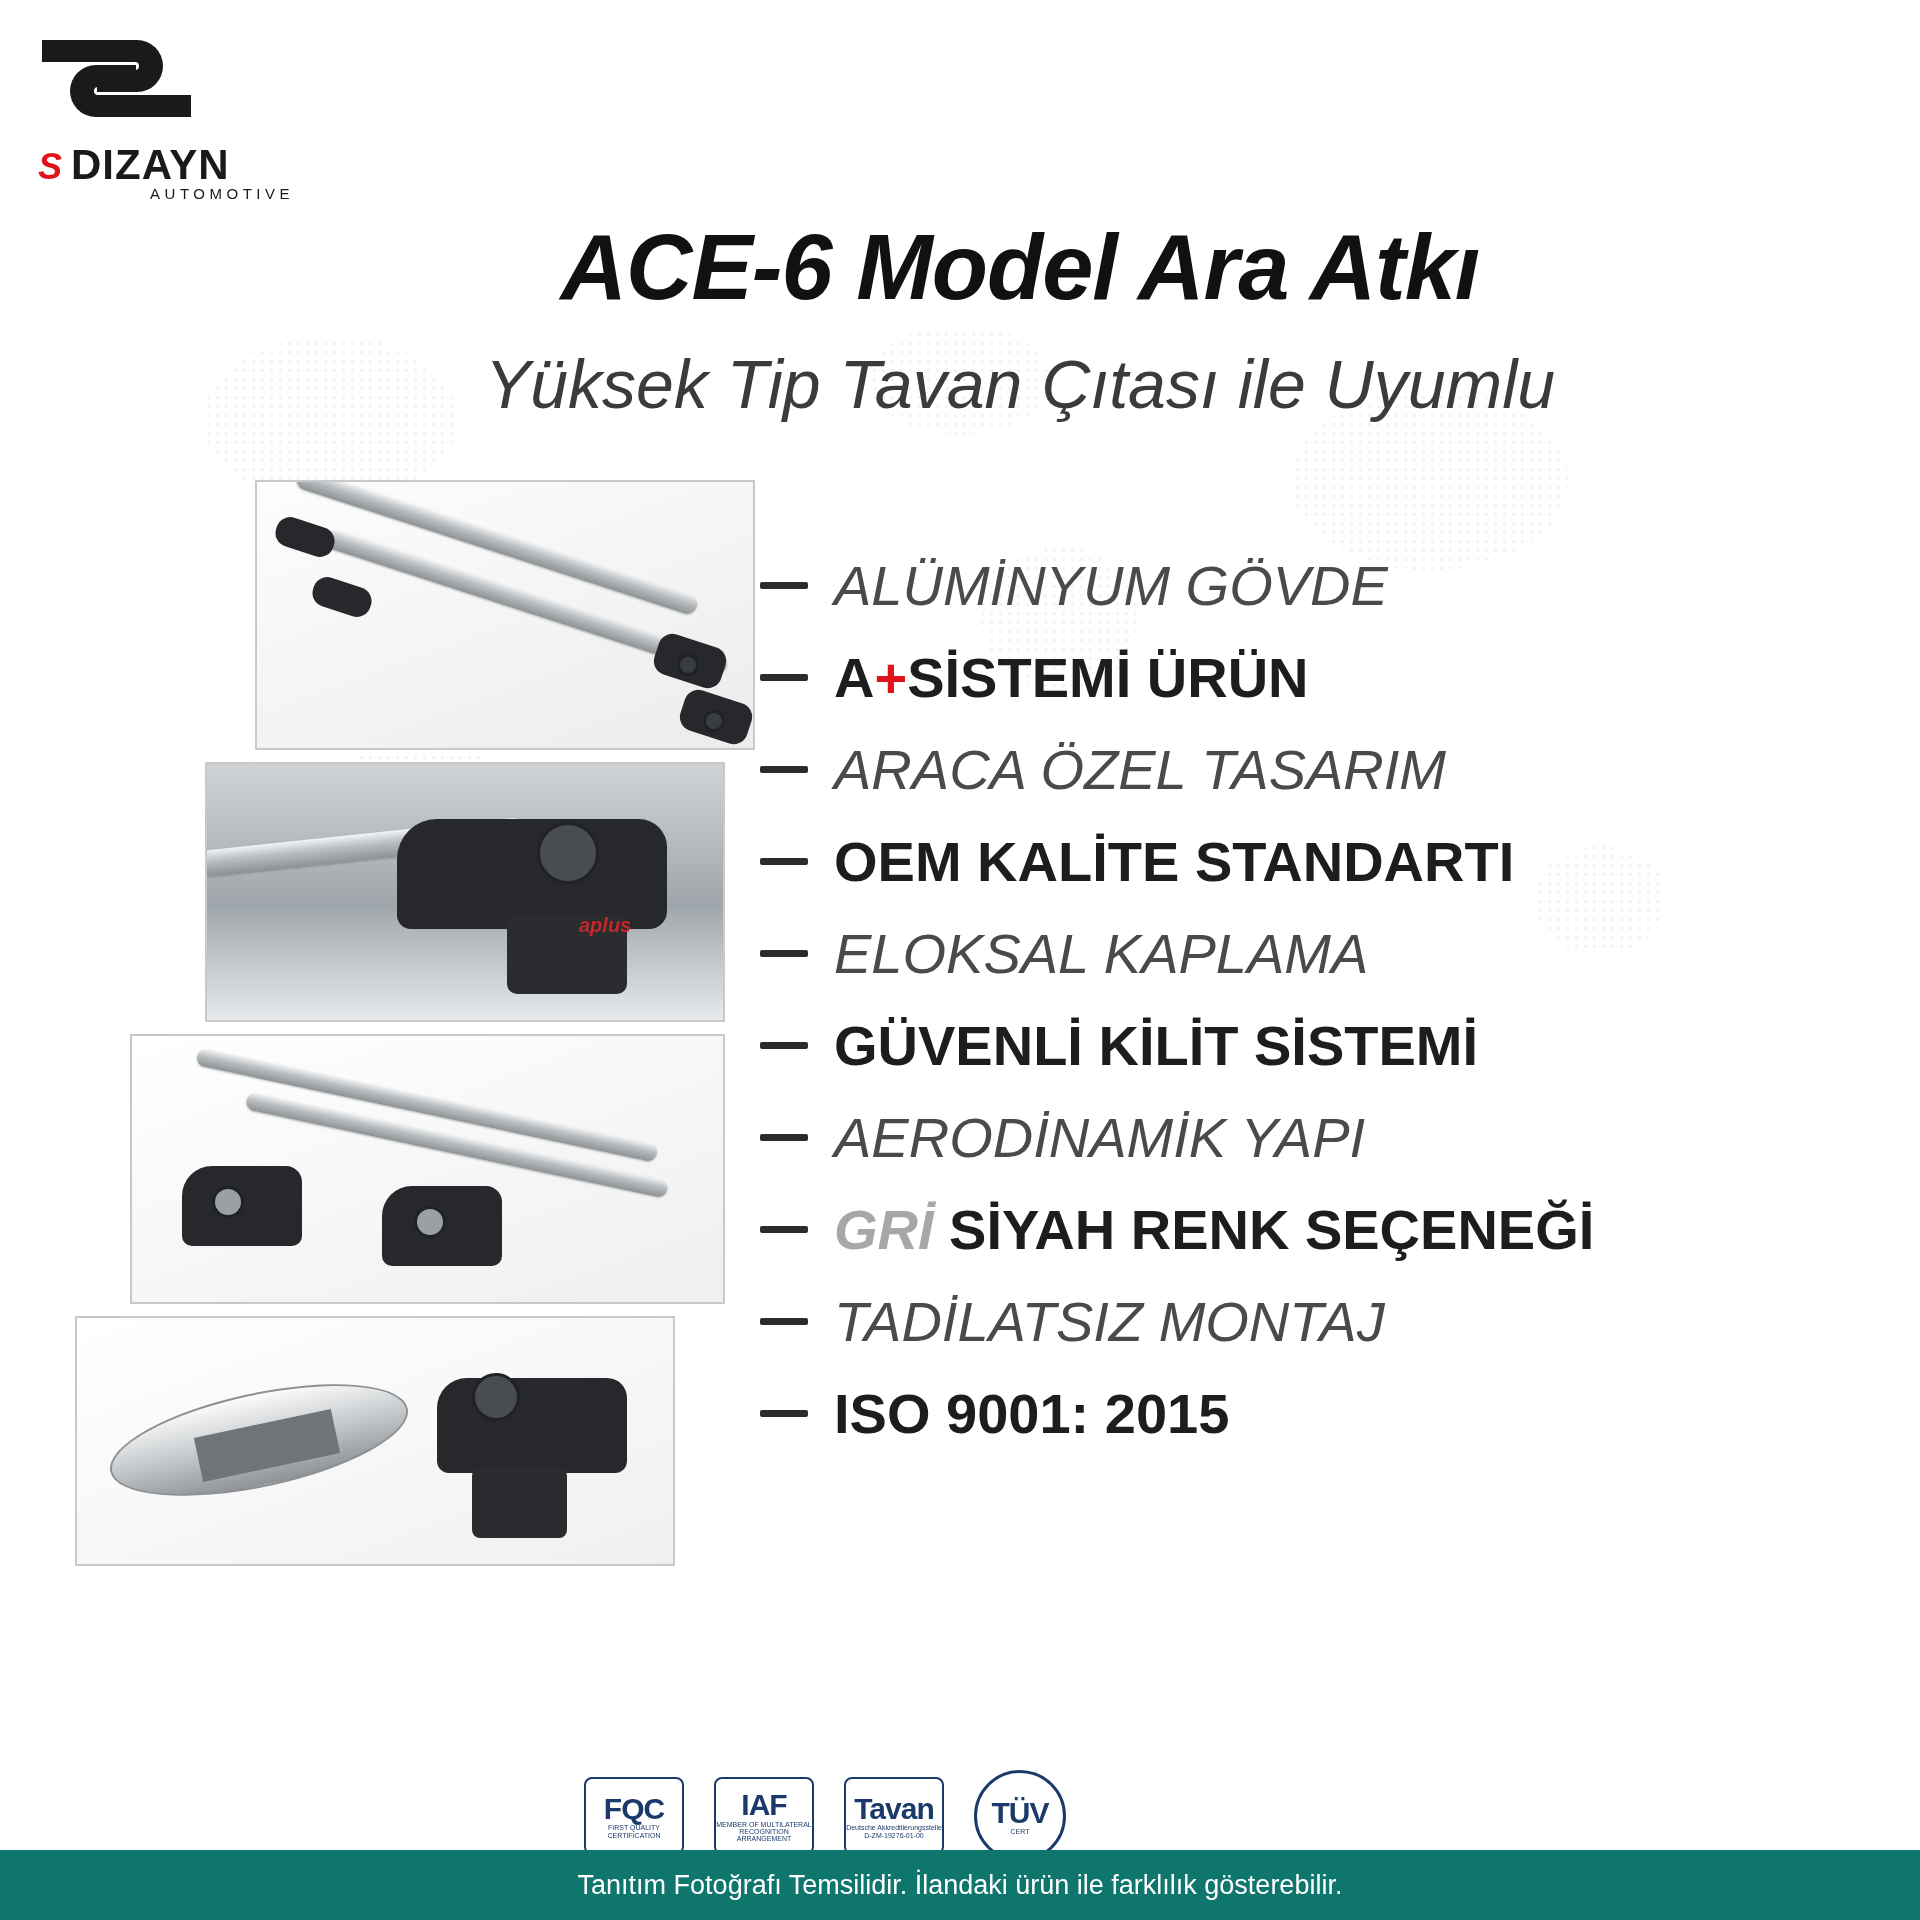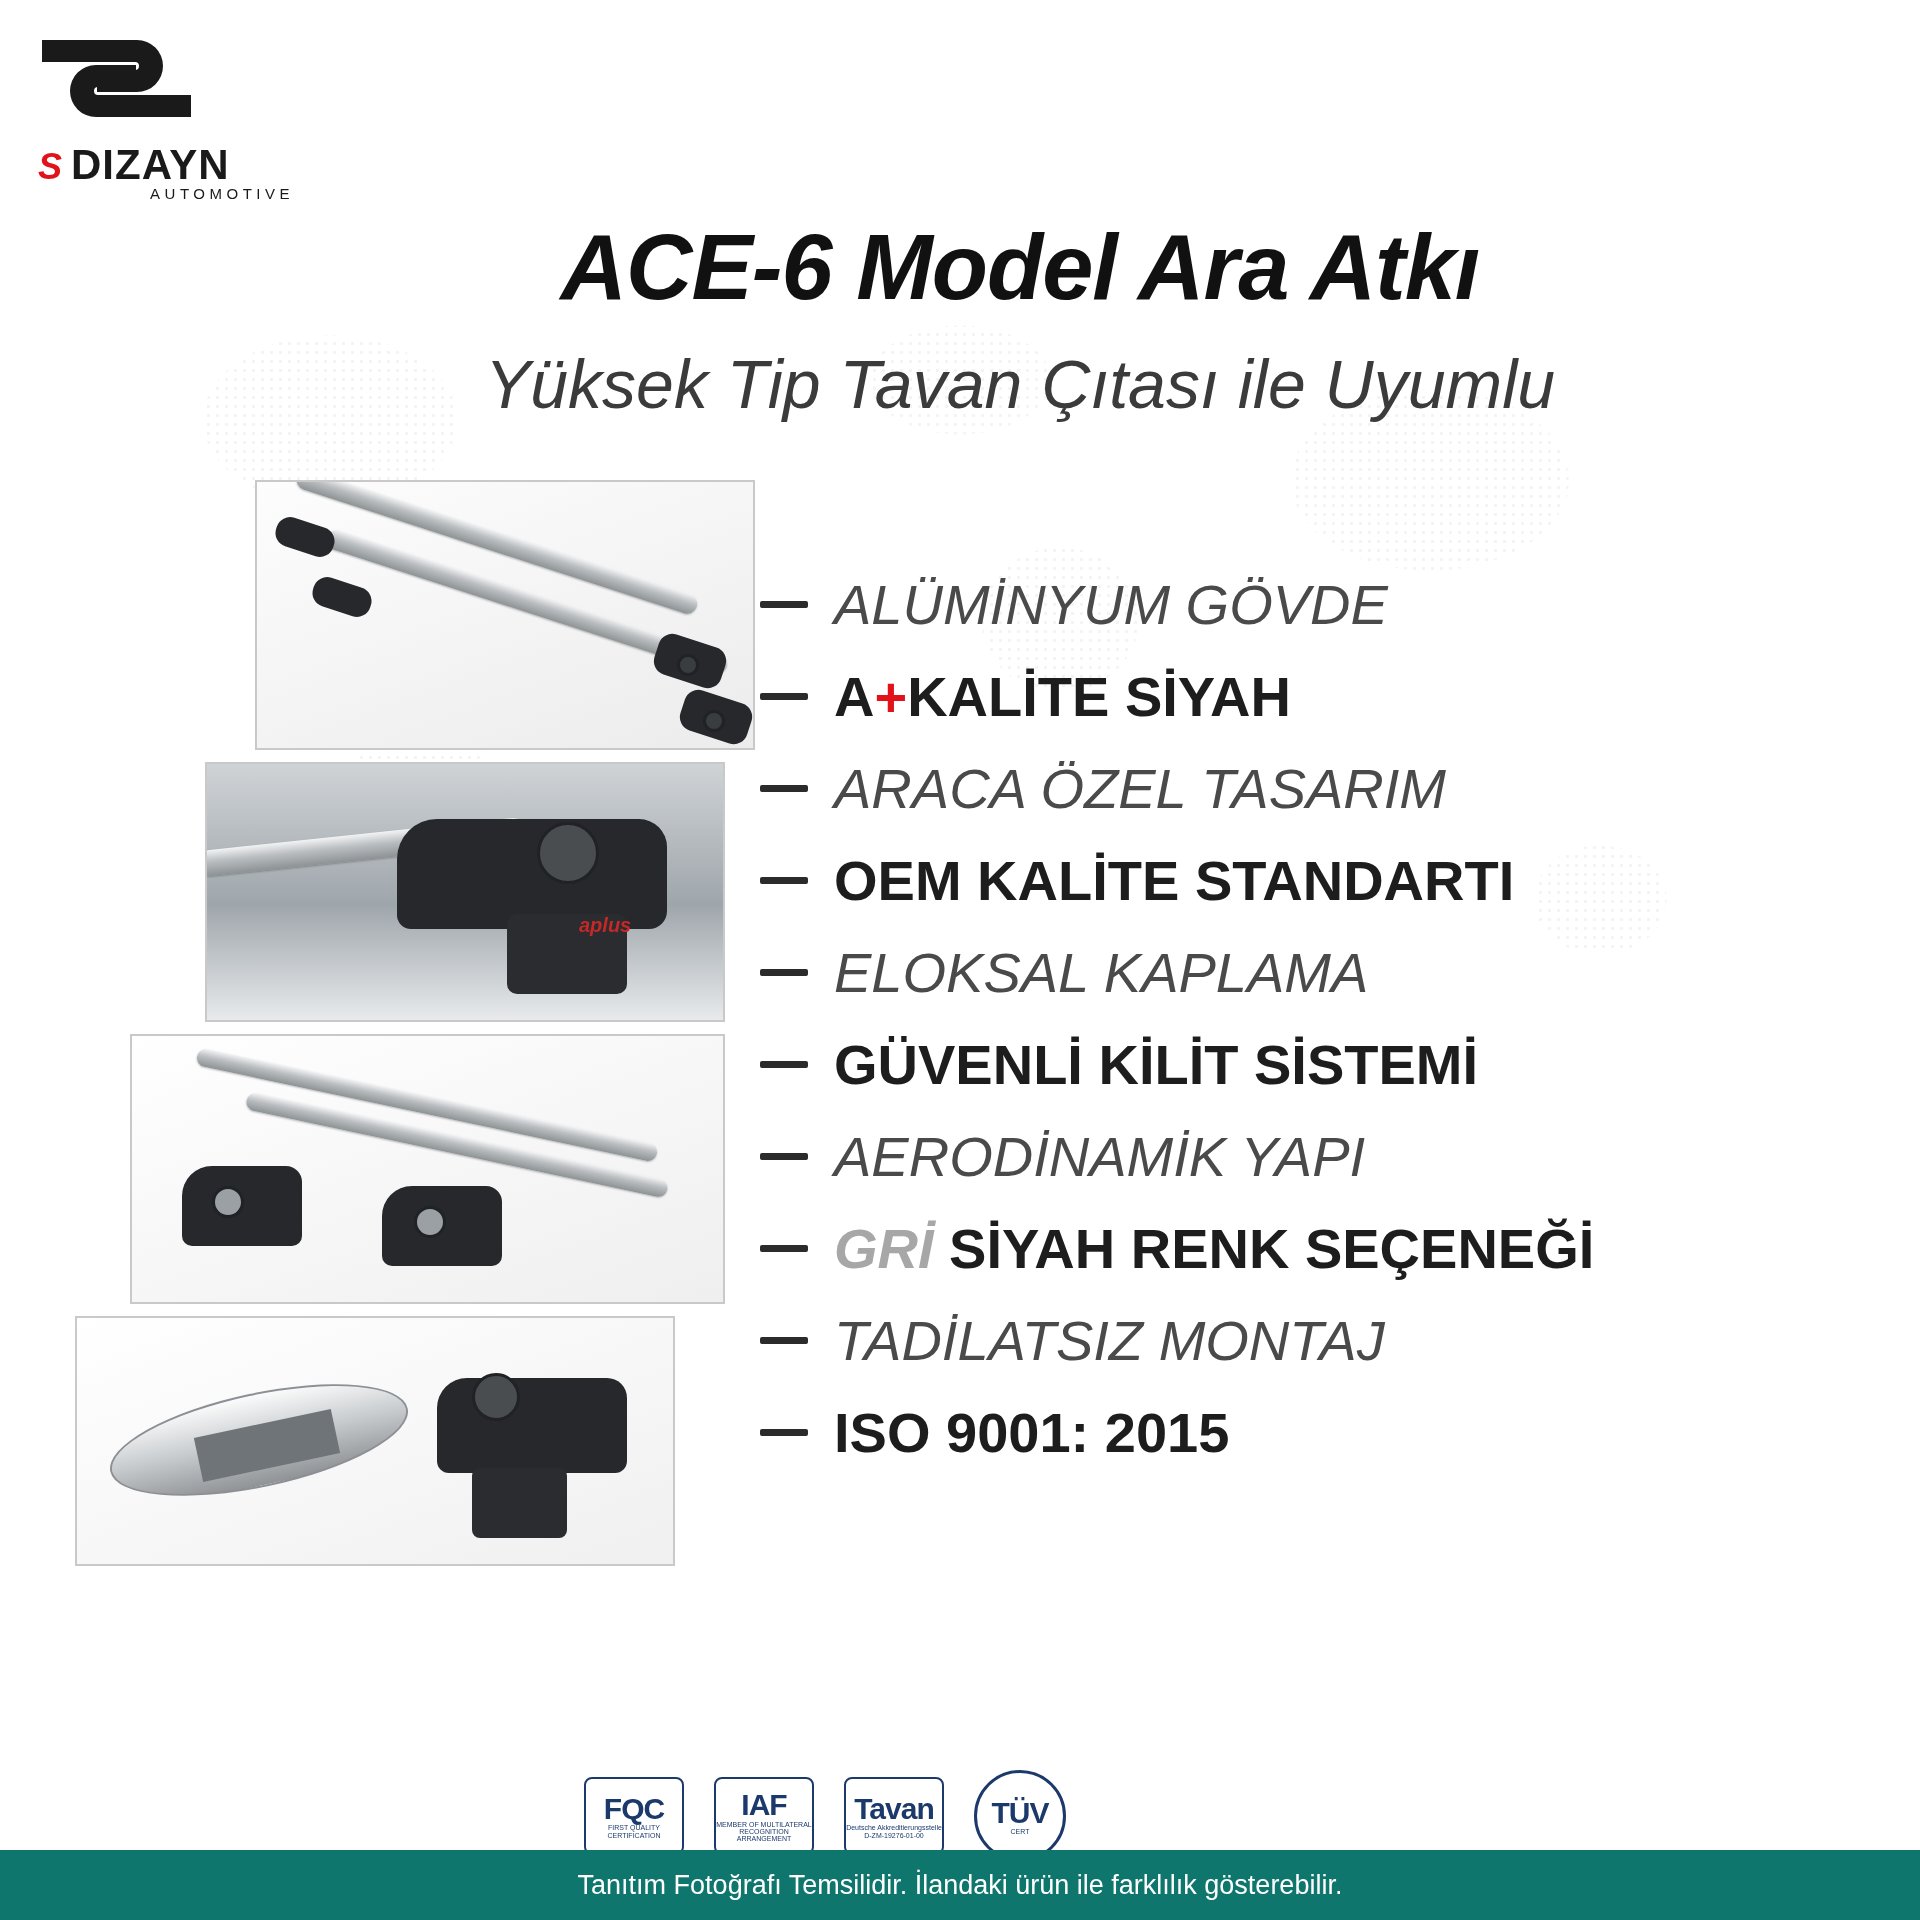--- a/index.html
+++ b/index.html
@@ -57,21 +57,21 @@
   .p3{width:595px;height:270px;margin-left:50px;margin-top:12px;background:linear-gradient(160deg,#ffffff,#efefef);}
   .p4{width:600px;height:250px;margin-left:-5px;margin-top:12px;background:linear-gradient(160deg,#ffffff,#f0f0f0);}
 
   
   .bar{position:absolute;border-radius:12px;background:linear-gradient(180deg,#f2f3f4,#b9bdc0 45%,#8d9295);box-shadow:0 1px 2px rgba(0,0,0,.25);}
   .foot{position:absolute;background:#26282b;border-radius:14px;}
   .footsm{position:absolute;background:#2a2c2f;border-radius:8px;}
   .knob{position:absolute;background:#3a3d40;border-radius:50%;border:3px solid #202225;}
 
   
-  .features{position:absolute;left:760px;top:558px;width:1130px;}
+  .features{position:absolute;left:760px;top:539px;width:1130px;}
   .frow{display:flex;align-items:center;height:92px;}
   .dash{display:inline-block;height:7px;background:#2b2b2b;margin-right:26px;flex:none;border-radius:2px;}
   .ftext{white-space:nowrap;color:#3d3d3d;}
   .style-light{font-style:italic;font-weight:normal;color:#4a4a4a;font-size:56px;}
   .style-bold{font-weight:bold;color:#1d1d1d;font-size:56px;}
   .red{color:#e1121a;font-weight:bold;}
   .grey{color:#a7a7a7;font-weight:bold;font-style:italic;}
 
   
   .certs{position:absolute;left:0;top:1770px;width:1650px;display:flex;justify-content:center;align-items:center;gap:30px;}
@@ -148,21 +148,21 @@
 
 </div>
 
 <div class="features">
     <div class="frow">
       <span class="dash" style="width: 48px;"></span>
       <span class="ftext"><span class="style-light">ALÜMİNYUM GÖVDE</span></span>
     </div>
     <div class="frow">
       <span class="dash" style="width: 48px;"></span>
-      <span class="ftext"><span class="style-bold">A</span><span class="style-bold red">+</span><span class="style-bold">KALİTE SİYAH</span></span>
+      <span class="ftext"><span class="style-bold">A</span><span class="style-bold red">+</span><span class="style-bold">SİSTEMİ ÜRÜN</span></span>
     </div>
     <div class="frow">
       <span class="dash" style="width: 48px;"></span>
       <span class="ftext"><span class="style-light">ARACA ÖZEL TASARIM</span></span>
     </div>
     <div class="frow">
       <span class="dash" style="width: 48px;"></span>
       <span class="ftext"><span class="style-bold">OEM KALİTE STANDARTI</span></span>
     </div>
     <div class="frow">

